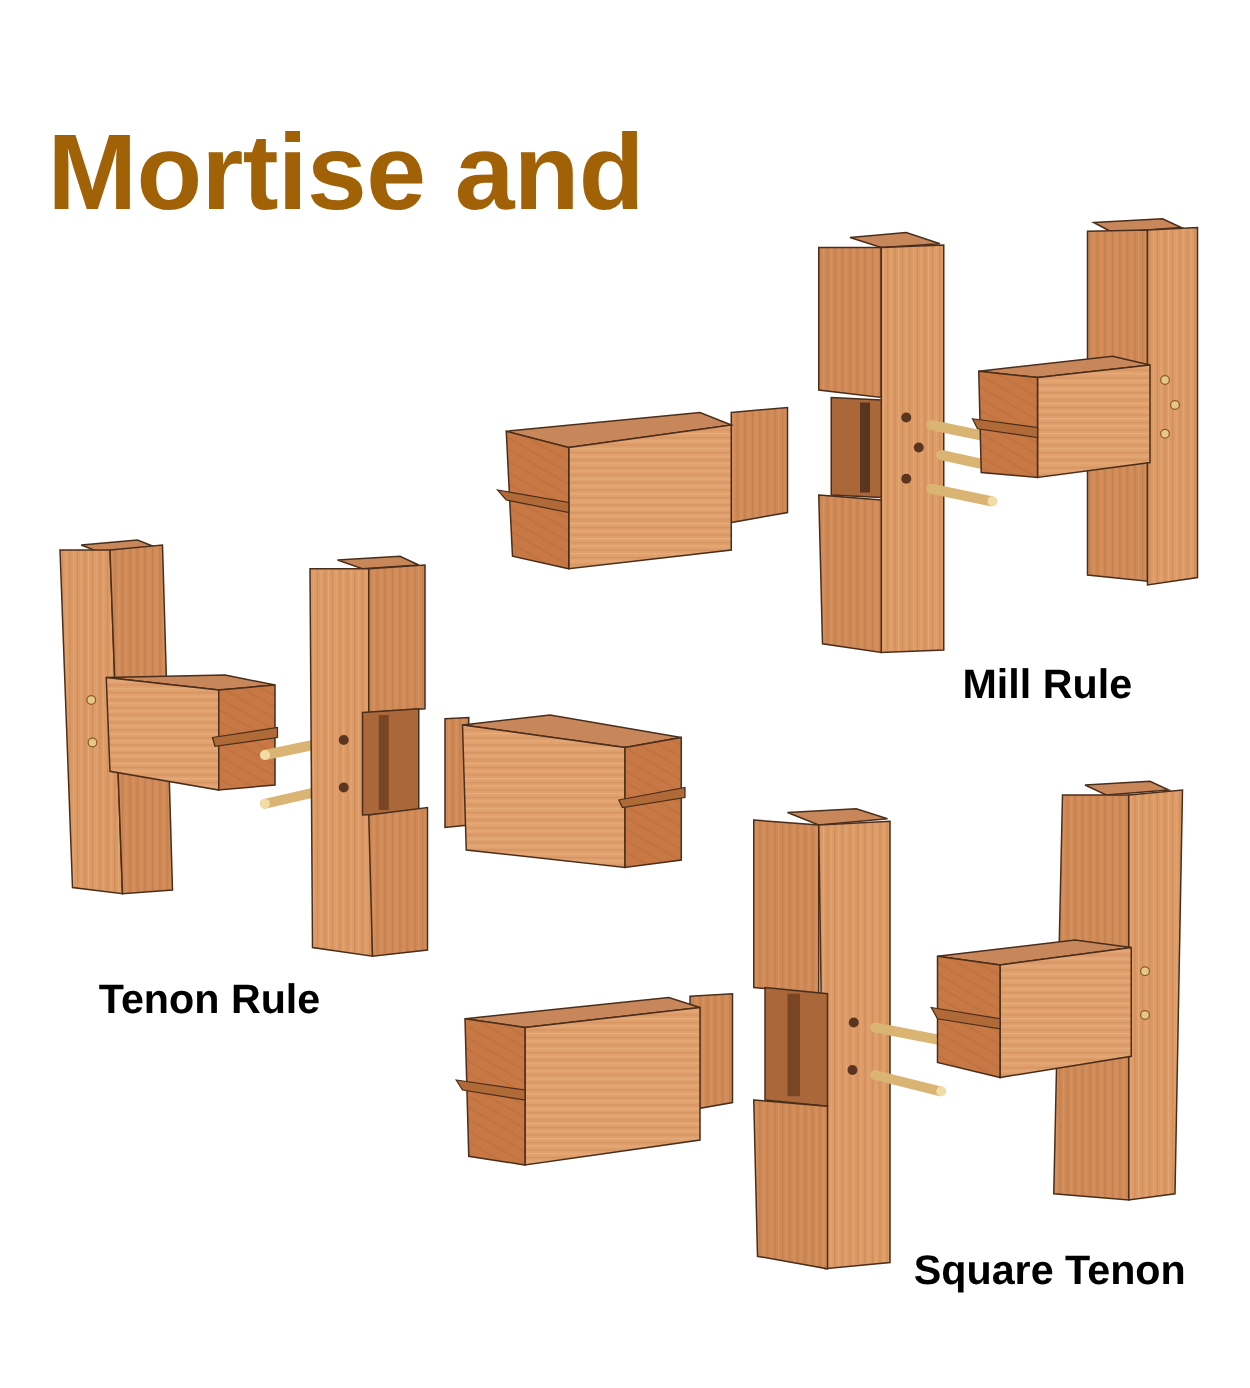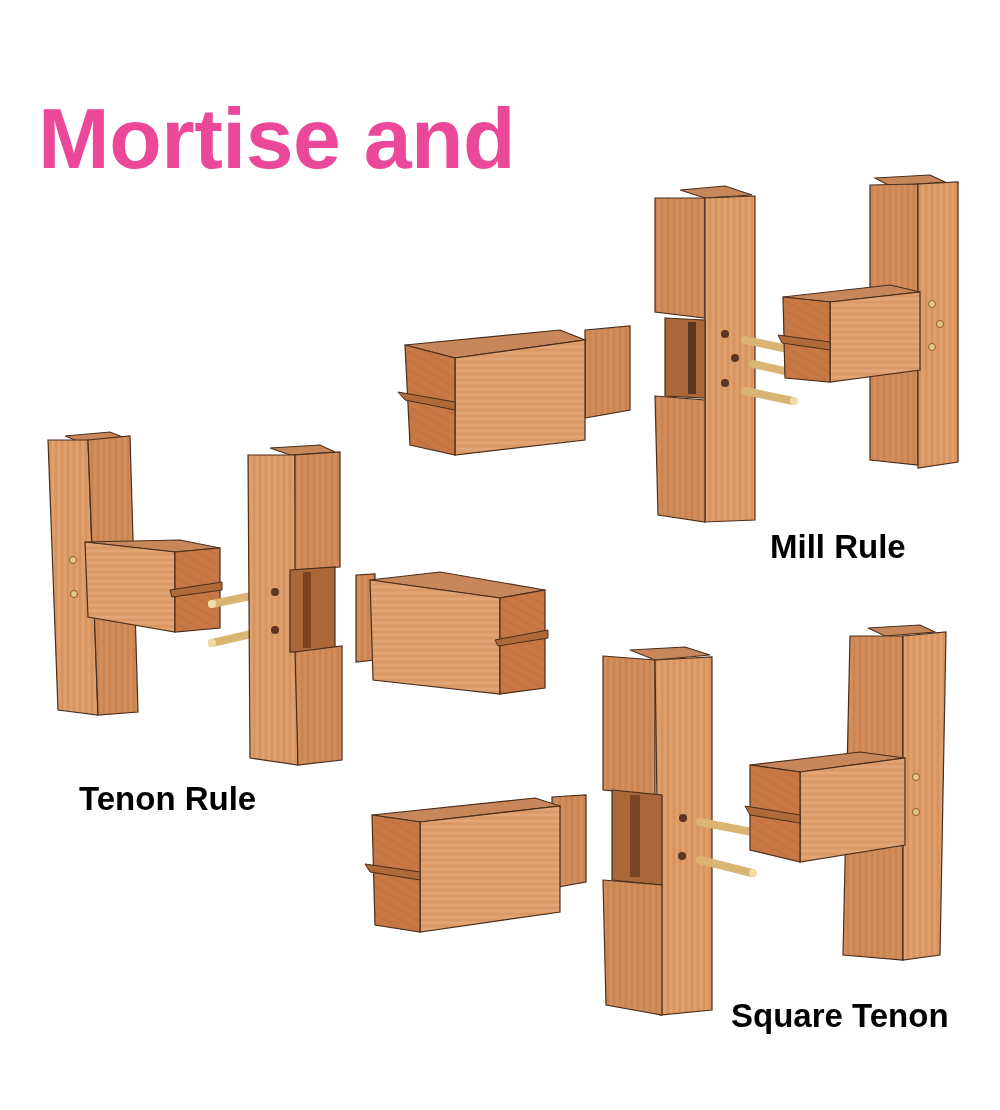--- a/index.html
+++ b/index.html
@@ -1,20 +1,20 @@
 <!DOCTYPE html>
 <html><head>
 <meta charset="utf-8">
 <style>
   html, body { margin:0; padding:0; background:#ffffff; }
   body { width:1000px; height:1110px; position:relative; overflow:hidden;
          font-family:"Liberation Sans", sans-serif; }
   .title { position:absolute; left:38px; top:92px; margin:0;
            font-family:"Liberation Sans", sans-serif; font-weight:700;
-           font-size:86px; line-height:92px; color:#ec4899; letter-spacing:-0.5px; }
+           font-size:86px; line-height:92px; color:#a16207; letter-spacing:-0.5px; }
   .label { position:absolute; font-family:"Liberation Sans", sans-serif; font-weight:700;
            font-size:33px; color:#000; white-space:nowrap; }
   svg { position:absolute; left:0; top:0; }
 </style>
 </head>
 <body>
 
 <h1 class="title">
   <span>Mortise and</span><br>
 </h1>

